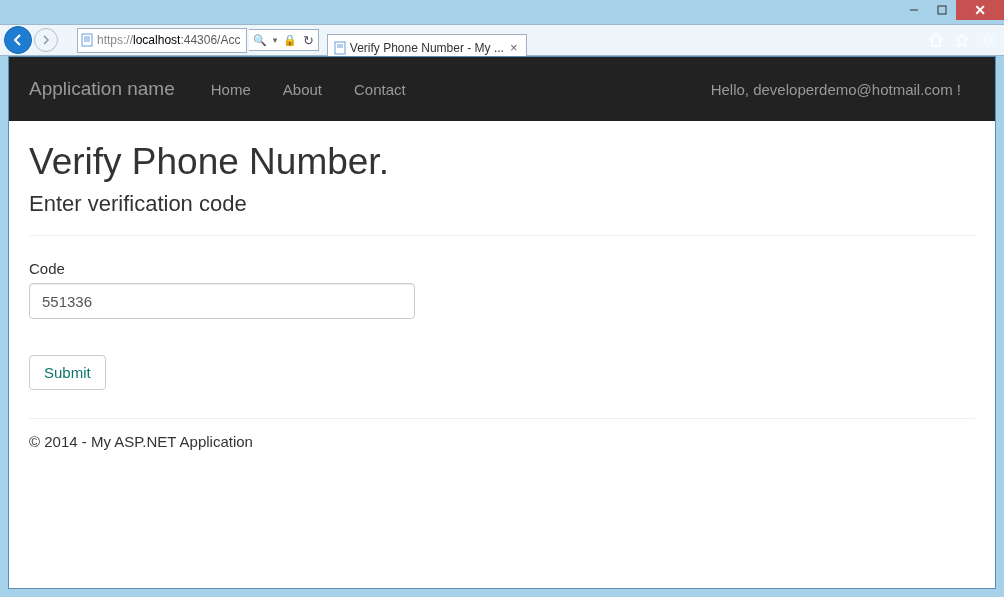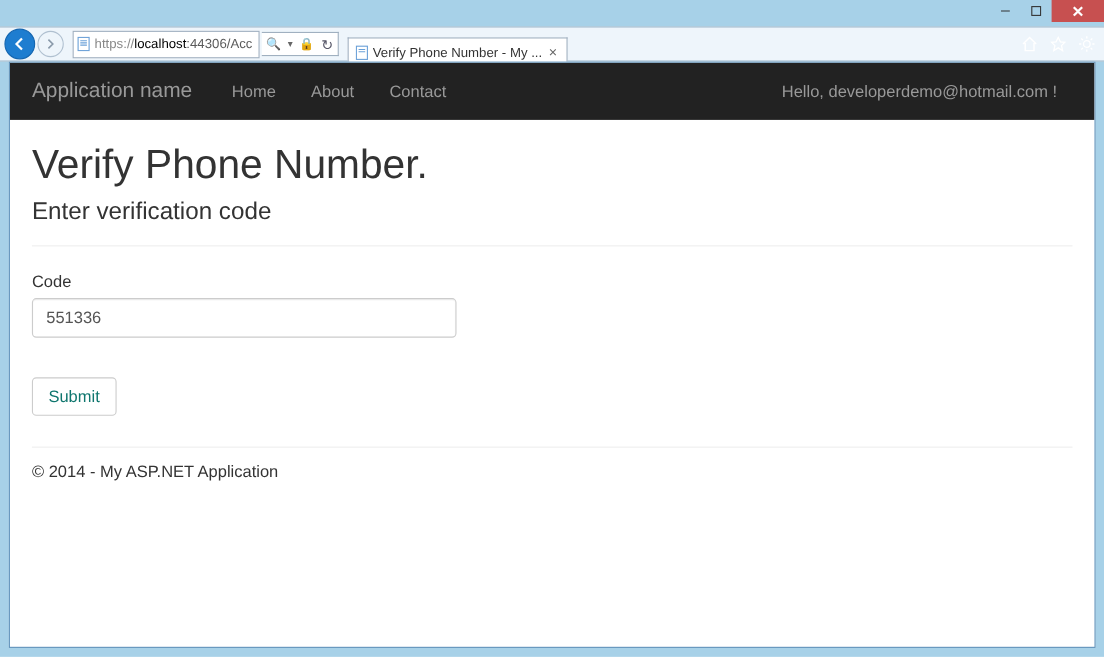--- a/index.html
+++ b/index.html
@@ -61,21 +61,21 @@
       color: #8a9aaa;
     }
     .addr-bar {
       flex: 0 0 170px;
       height: 25px;
       background: #fff;
       border: 1px solid #a0b0c0;
       display: flex;
       align-items: center;
       padding: 0 2px;
-      margin-left: 6px;
+      margin-left: 17px;
       font-size: 12px;
       color: #000;
     }
     .addr-page-icon {
       width: 14px; height: 14px; margin-right: 3px;
       display: flex; align-items: center; justify-content: center;
     }
     .addr-text { white-space: nowrap; overflow: hidden; }
     .addr-host { color: #5a5a5a; }
     .search-tail {
@@ -123,21 +123,21 @@
     .ie-right span { cursor: pointer; }
     .content-area {
       flex: 1;
       background: #fff;
       margin: 0 8px 8px 8px;
       border: 1px solid #5a8eb8;
       overflow: auto;
     }
     .navbar {
       background: #222;
-      height: 52px;
+      height: 64px;
       display: flex;
       align-items: center;
       padding: 0 20px;
     }
     .brand {
       color: #999;
       font-size: 19px;
       font-weight: 400;
       margin-right: 20px;
       cursor: pointer;

